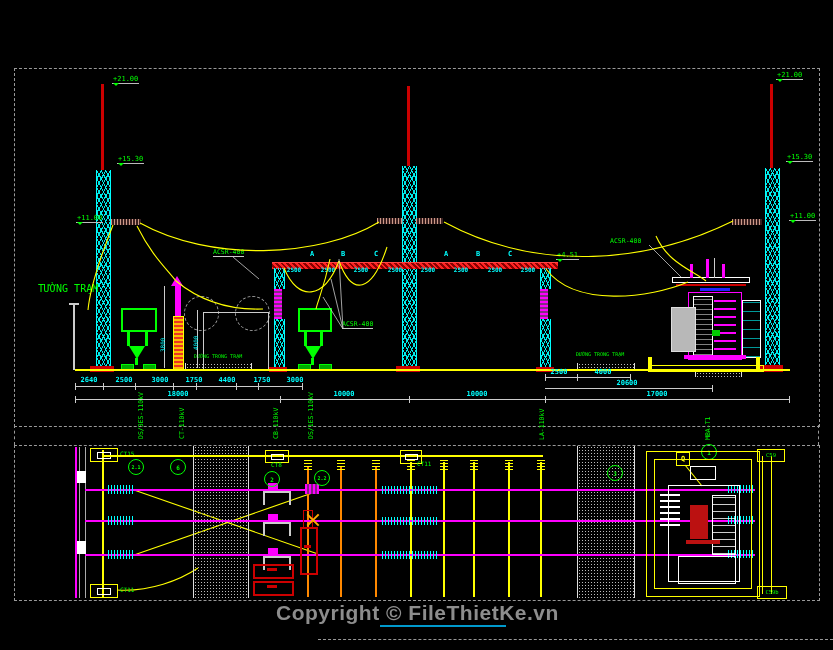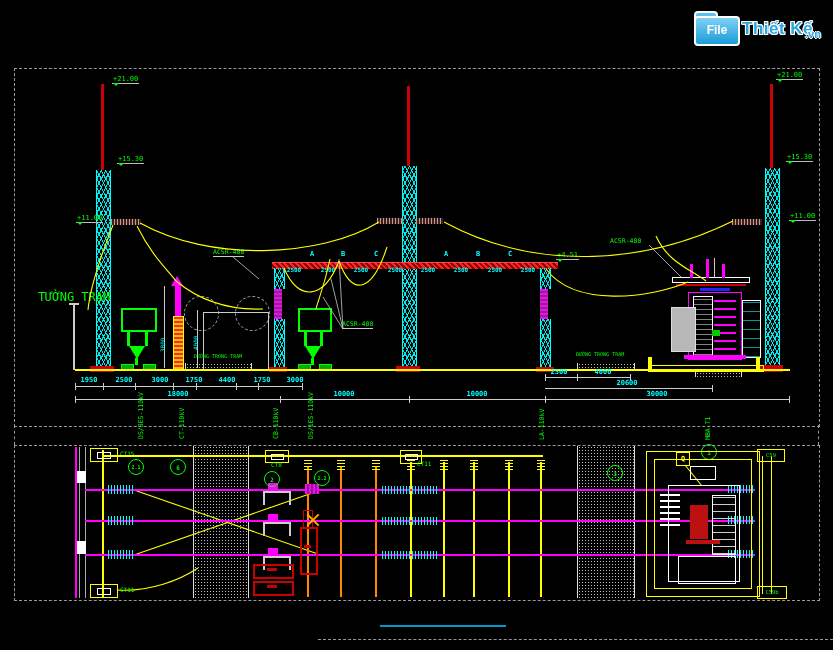--- a/index.html
+++ b/index.html
@@ -57,26 +57,20 @@
           font-size:11px;color:#29a8e0;
           text-shadow:1px 0 #fff,-1px 0 #fff,0 1px #fff,0 -1px #fff;}
   .copyright{position:absolute;left:276px;top:601px;font-family:"Liberation Sans",sans-serif;
           font-size:21px;font-weight:bold;color:#8d8d8d;letter-spacing:.5px;}
 </style>
 </head>
 <body>
 
 <div class="canvas">
 
-  <div class="logo">
-    <div class="foldertab"></div>
-    <div class="folder"><span>File</span></div>
-    <div class="logoname">Thiết Kế</div>
-    <div class="logotld">.vn</div>
-  </div>
 
   <div class="a frame" style="left:14px;top:68px;width:804px;height:357px;"></div>
   <div class="a dash-l" style="left:14px;top:425px;height:20px;"></div>
   <div class="a dash-l" style="left:818px;top:425px;height:20px;"></div>
   <div class="a frame" style="left:14px;top:445px;width:804px;height:154px;"></div>
   <div class="a dash-t" style="left:318px;top:639px;width:515px;"></div>
 
   <div class="a rod" style="left:101px;top:84px;width:3px;height:86px;"></div>
   <div class="a lat" style="left:96px;top:170px;width:13px;height:198px;"></div>
   <div class="a base" style="left:90px;top:366px;width:24px;height:6px;"></div>
@@ -123,21 +117,21 @@
 
   <span class="t c sm" style="left:282px;top:267px;width:24px;text-align:center;">2500</span>
   <span class="t c sm" style="left:316px;top:267px;width:24px;text-align:center;">2500</span>
   <span class="t c sm" style="left:349px;top:267px;width:24px;text-align:center;">2500</span>
   <span class="t c sm" style="left:383px;top:267px;width:24px;text-align:center;">2500</span>
   <span class="t c sm" style="left:416px;top:267px;width:24px;text-align:center;">2500</span>
   <span class="t c sm" style="left:449px;top:267px;width:24px;text-align:center;">2500</span>
   <span class="t c sm" style="left:483px;top:267px;width:24px;text-align:center;">2500</span>
   <span class="t c sm" style="left:516px;top:267px;width:24px;text-align:center;">2500</span>
 
-  <span class="t g" style="left:38px;top:291px;font-size:12px;">TƯỜNG TRẠM</span>
+  <span class="t g" style="left:38px;top:284px;font-size:10px;">TƯỜNG TRẠM</span>
   <div class="a wl" style="left:73px;top:303px;width:2px;height:67px;"></div>
   <div class="a wl" style="left:69px;top:303px;width:10px;height:2px;"></div>
 
   <div class="a grout" style="left:121px;top:308px;width:32px;height:20px;"></div>
   <div class="a" style="left:127px;top:330px;width:3px;height:16px;background:#00ff00;"></div>
   <div class="a" style="left:145px;top:330px;width:3px;height:16px;background:#00ff00;"></div>
   <div class="a funnel" style="left:129px;top:346px;"></div>
   <div class="a" style="left:135px;top:358px;width:3px;height:7px;background:#00ff00;"></div>
   <div class="a" style="left:121px;top:364px;width:11px;height:5px;background:#00aa00;border:1px solid #00ff00;"></div>
   <div class="a" style="left:143px;top:364px;width:11px;height:5px;background:#00aa00;border:1px solid #00ff00;"></div>
@@ -203,34 +197,34 @@
   <div class="a wl" style="left:75px;top:396px;width:1px;height:7px;"></div>
   <div class="a wl" style="left:280px;top:396px;width:1px;height:7px;"></div>
   <div class="a wl" style="left:409px;top:396px;width:1px;height:7px;"></div>
   <div class="a wl" style="left:545px;top:396px;width:1px;height:7px;"></div>
   <div class="a wl" style="left:789px;top:396px;width:1px;height:7px;"></div>
   <div class="a wl" style="left:545px;top:374px;width:1px;height:7px;"></div>
   <div class="a wl" style="left:577px;top:374px;width:1px;height:7px;"></div>
   <div class="a wl" style="left:630px;top:374px;width:1px;height:7px;"></div>
   <div class="a wl" style="left:712px;top:385px;width:1px;height:7px;"></div>
 
-  <span class="t c dim" style="left:74px;top:377px;width:30px;">1950</span>
+  <span class="t c dim" style="left:74px;top:377px;width:30px;">2640</span>
   <span class="t c dim" style="left:109px;top:377px;width:30px;">2500</span>
   <span class="t c dim" style="left:145px;top:377px;width:30px;">3000</span>
   <span class="t c dim" style="left:179px;top:377px;width:30px;">1750</span>
   <span class="t c dim" style="left:212px;top:377px;width:30px;">4400</span>
   <span class="t c dim" style="left:247px;top:377px;width:30px;">1750</span>
   <span class="t c dim" style="left:280px;top:377px;width:30px;">3000</span>
   <span class="t c dim" style="left:545px;top:369px;width:28px;">2500</span>
   <span class="t c dim" style="left:589px;top:369px;width:28px;">4000</span>
   <span class="t c dim" style="left:607px;top:380px;width:40px;">20600</span>
   <span class="t c dim" style="left:158px;top:391px;width:40px;">18000</span>
   <span class="t c dim" style="left:324px;top:391px;width:40px;">10000</span>
   <span class="t c dim" style="left:457px;top:391px;width:40px;">10000</span>
-  <span class="t c dim" style="left:637px;top:391px;width:40px;">30000</span>
+  <span class="t c dim" style="left:637px;top:391px;width:40px;">17000</span>
 
   <div class="a wl" style="left:164px;top:286px;width:1px;height:82px;"></div>
   <div class="a wl" style="left:197px;top:310px;width:1px;height:58px;"></div>
   <span class="t vtc" style="left:160px;top:352px;">3800</span>
   <span class="t vtc" style="left:193px;top:350px;">4000</span>
 
   <svg width="833" height="650">
     <g stroke="#ffff00" stroke-width="1.1" fill="none">
       <path d="M140,223 C210,262 320,258 379,222"></path>
       <path d="M444,222 C540,274 650,262 733,221"></path>
@@ -357,14 +351,15 @@
   <div class="a" style="left:690px;top:505px;width:18px;height:34px;background:#bb1111;"></div>
   <div class="a" style="left:712px;top:495px;width:22px;height:58px;background:repeating-linear-gradient(0deg,rgba(255,255,255,.8) 0 1px,transparent 1px 7px);border:1px solid #fff;"></div>
   <div class="a" style="left:678px;top:556px;width:56px;height:26px;border:1px solid #fff;"></div>
   <div class="a" style="left:686px;top:540px;width:34px;height:4px;background:#bb1111;"></div>
 
   <div class="a" style="left:762px;top:456px;width:8px;height:138px;border-left:1.5px solid #ffff00;border-right:1.5px solid #ffff00;"></div>
   <div class="a ybox" style="left:757px;top:449px;width:26px;height:11px;color:#00ff00;font-size:5.5px;text-align:center;line-height:11px;font-family:'DejaVu Sans Mono',monospace;">C59</div>
   <div class="a ybox" style="left:757px;top:586px;width:28px;height:11px;color:#00ff00;font-size:5.5px;text-align:center;line-height:11px;font-family:'DejaVu Sans Mono',monospace;">C59b</div>
 
   <div class="a" style="left:380px;top:625px;width:126px;height:2px;background:#0099cc;"></div>
+  <div class="copyright">Copyright © FileThietKe.vn</div>
 
 </div>
 
 </body></html>

